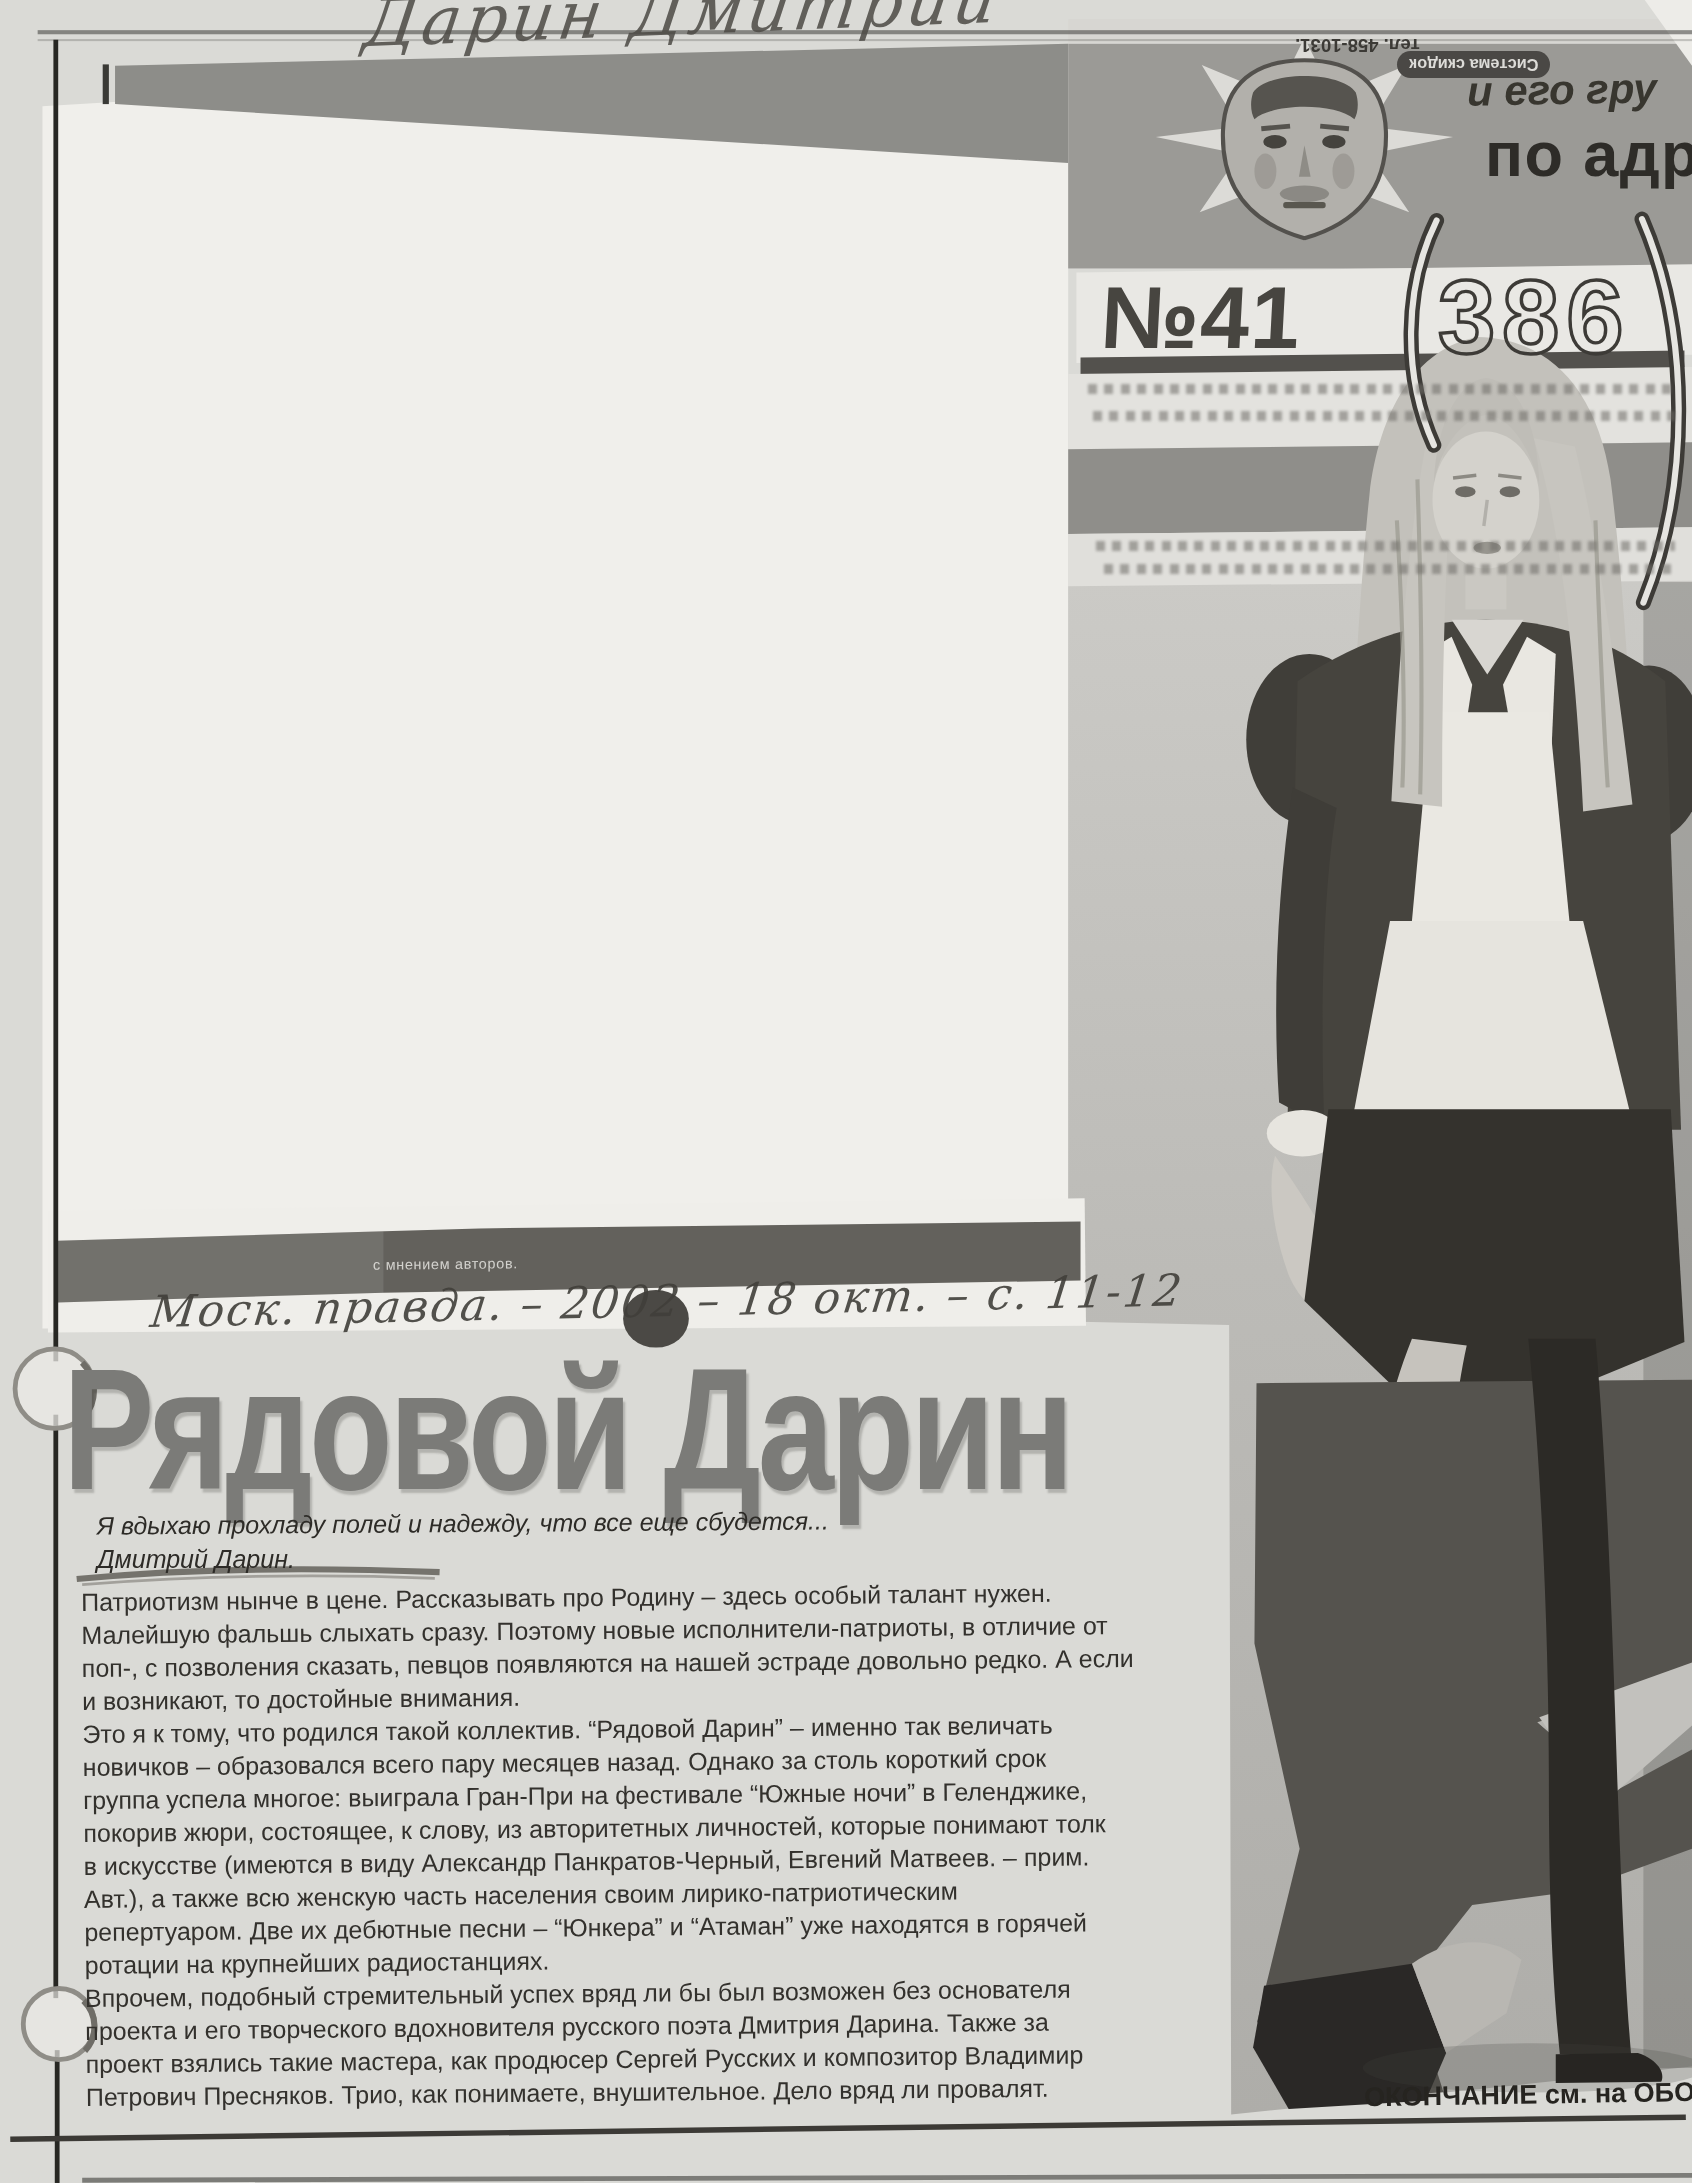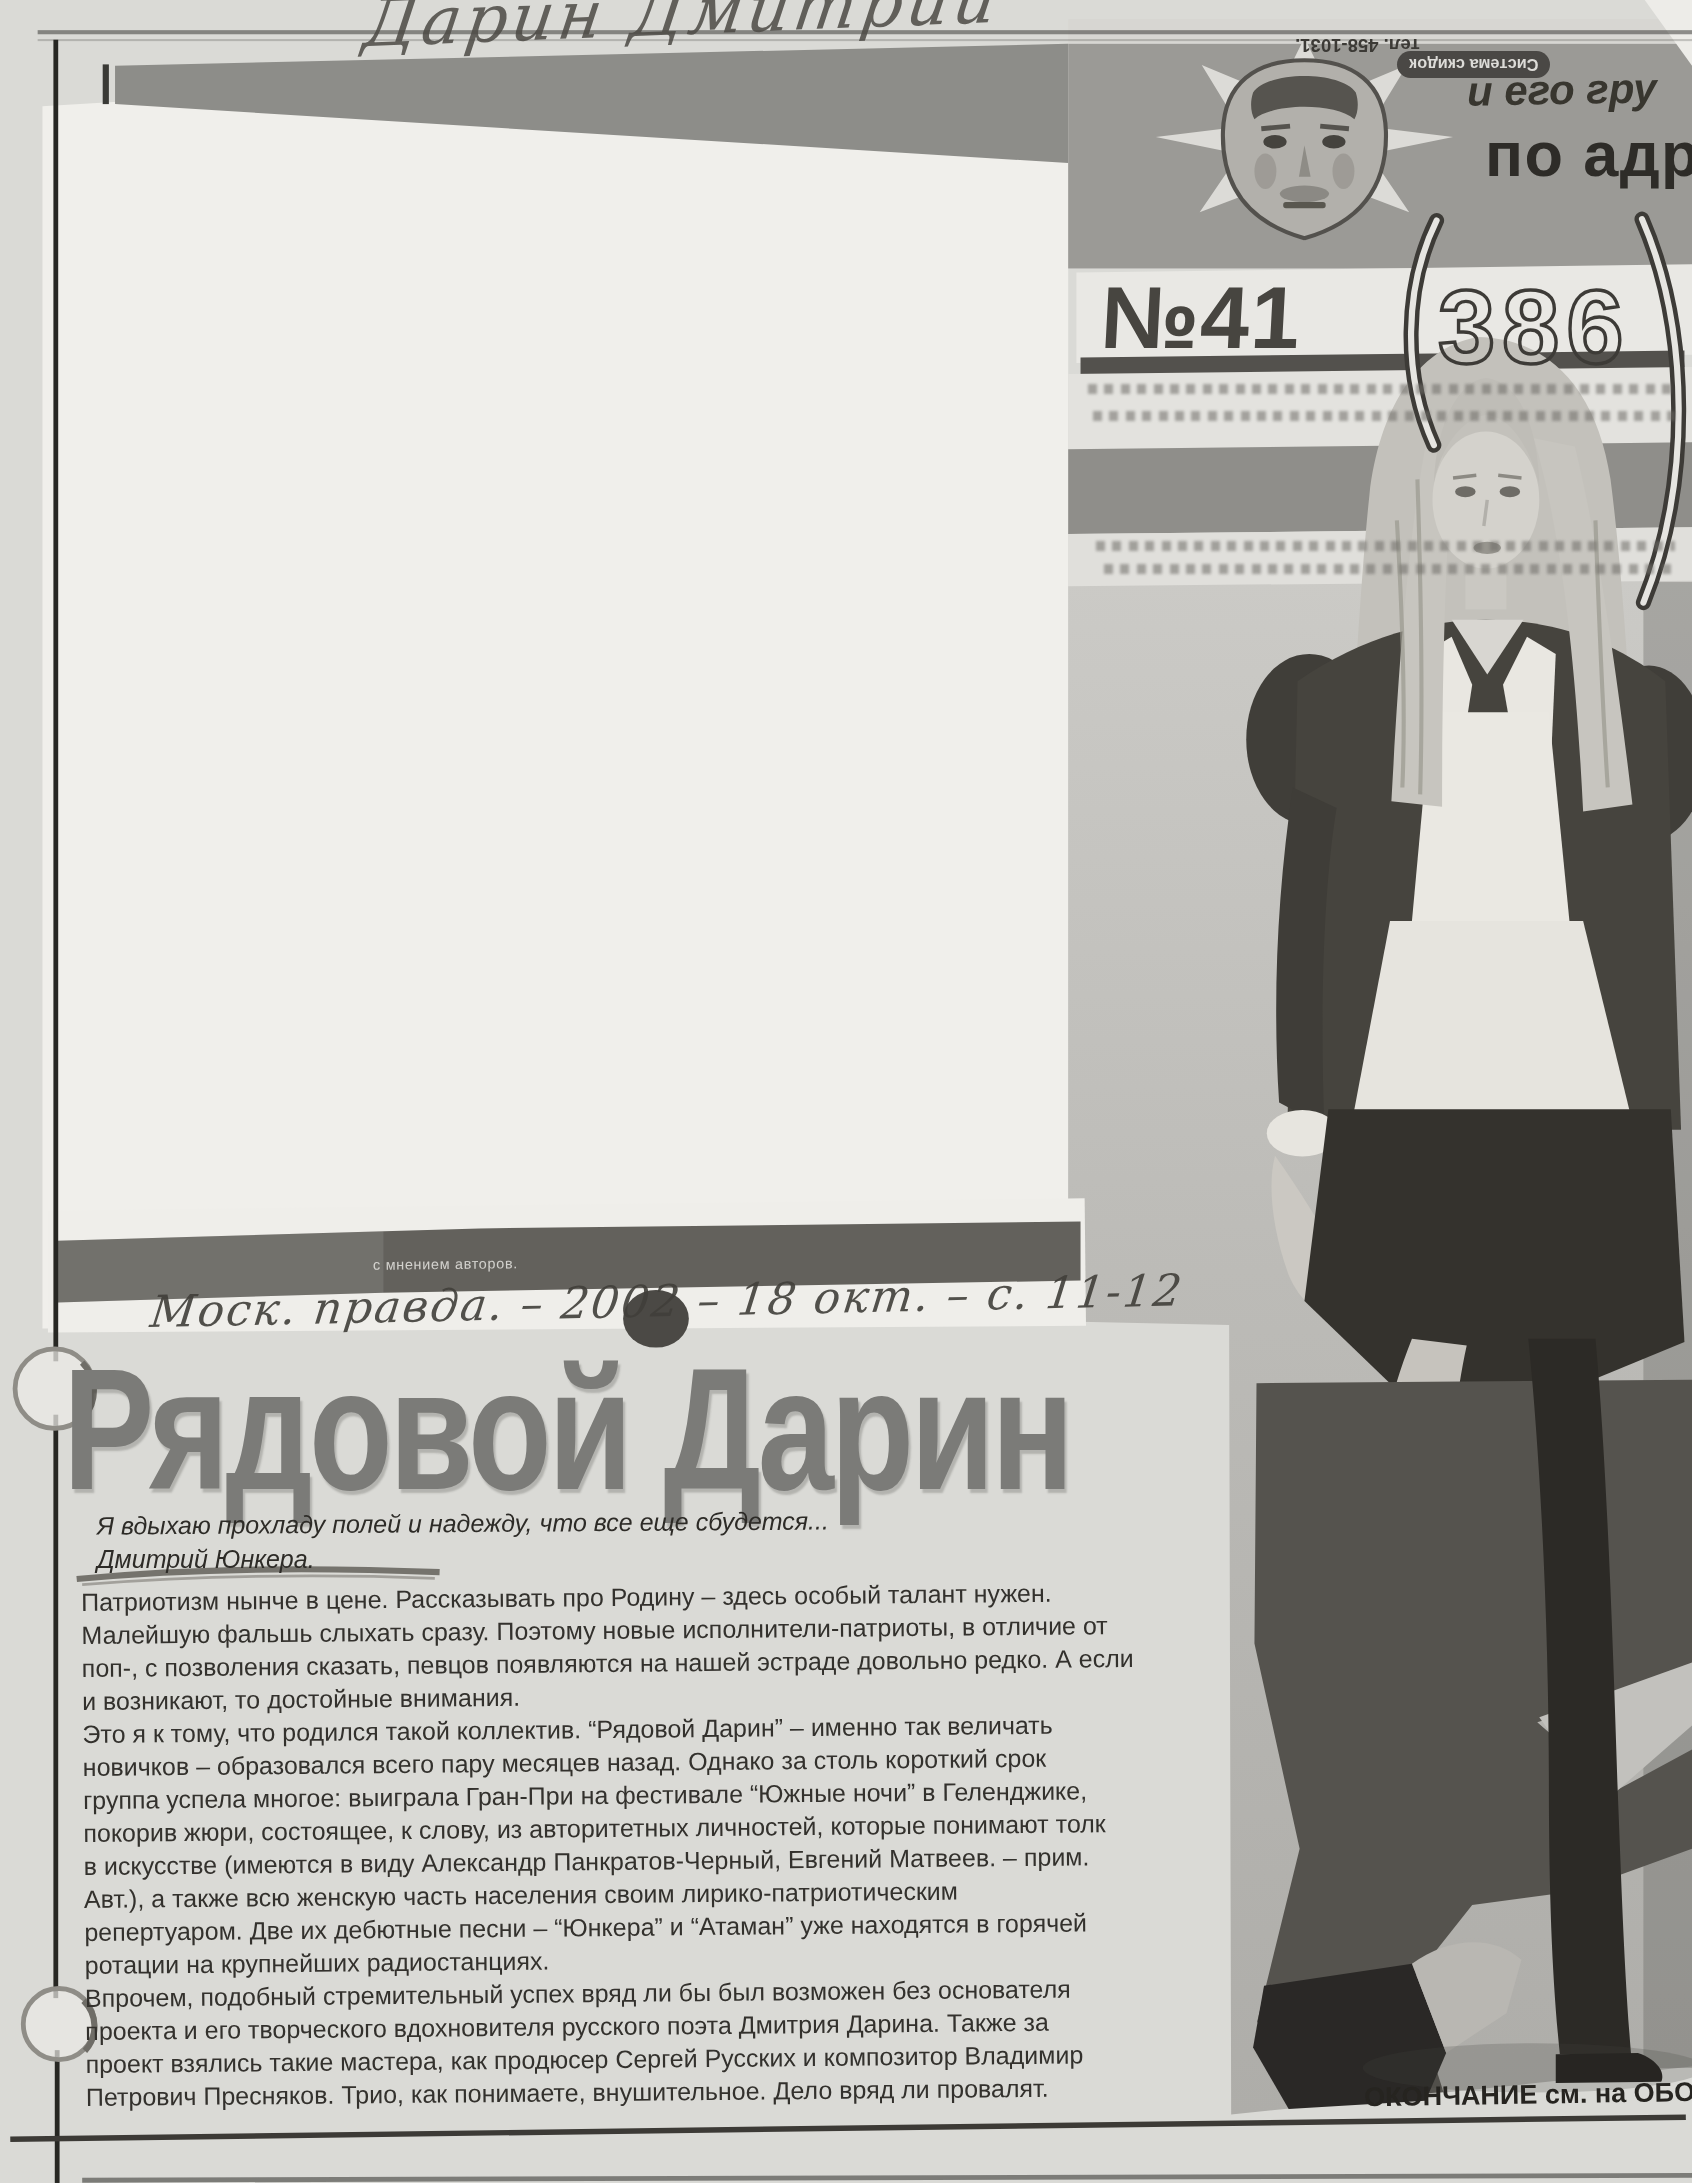--- a/index.html
+++ b/index.html
@@ -22,21 +22,21 @@
            color:#3c3a36;text-align:center;}
   .m-pill{left:1397px;top:51px;width:153px;height:27px;background:#4a4845;
           border-radius:13.7px;display:flex;align-items:center;justify-content:center;}
   .m-pill span{color:#dddcd8;font-size:16.4px;font-weight:bold;white-space:nowrap;}
   .m-frag1{left:1467px;top:66px;font-size:42px;font-weight:bold;font-style:italic;
            color:#38362f;white-space:nowrap;transform:rotate(-1deg);}
   .m-frag2{left:1485px;top:118px;font-size:63px;font-weight:bold;color:#2e2c28;
            white-space:nowrap;letter-spacing:1.4px;}
   .m-issue{left:1101px;top:267px;font-size:88px;font-weight:bold;color:#474540;
            transform:skewX(-3deg);letter-spacing:1.4px;}
-  .m-386{left:1438px;top:269px;font-size:103px;font-weight:bold;letter-spacing:6.8px;
+  .m-386{left:1438px;top:259px;font-size:103px;font-weight:bold;letter-spacing:6.8px;
          color:rgba(0,0,0,0);-webkit-text-stroke:3.4px #3d3b37;}
   .strip-note{left:373px;top:1256px;font-size:14.4px;color:#e6e5e1;opacity:.85;
               transform:rotate(-.6deg);letter-spacing:0.7px;}
 
   
   .noise{height:10.3px;filter:blur(1.7px);opacity:.55;
     background:repeating-linear-gradient(90deg,#6f6d68 0 9px,rgba(0,0,0,0) 9px 16.4px);}
 
   
   .headline{left:63px;top:1330px;font-size:163px;font-weight:bold;color:#7b7b78;
@@ -197,21 +197,21 @@
     <span class="rev">Система скидок</span>
   </div>
   <div class="abs m-frag1">и его гру</div>
   <div class="abs m-frag2">по адре</div>
   <div class="abs m-issue">№41</div>
   <div class="abs m-386">386</div>
   <div class="abs strip-note">с мнением авторов.</div>
 
   <div class="abs headline">Рядовой Дарин</div>
   <div class="abs epi">Я вдыхаю прохладу полей и надежду, что все еще сбудется...</div>
-  <div class="abs epi2">Дмитрий Юнкера.</div>
+  <div class="abs epi2">Дмитрий Дарин.</div>
   <div class="abs bodytxt">
       <div class="body-line">Патриотизм нынче в цене. Рассказывать про Родину – здесь особый талант нужен.</div>
       <div class="body-line">Малейшую фальшь слыхать сразу. Поэтому новые исполнители-патриоты, в отличие от</div>
       <div class="body-line">поп-, с позволения сказать, певцов появляются на нашей эстраде довольно редко. А если</div>
       <div class="body-line">и возникают, то достойные внимания.</div>
       <div class="body-line">Это я к тому, что родился такой коллектив. “Рядовой Дарин” – именно так величать</div>
       <div class="body-line">новичков – образовался всего пару месяцев назад. Однако за столь короткий срок</div>
       <div class="body-line">группа успела многое: выиграла Гран-При на фестивале “Южные ночи” в Геленджике,</div>
       <div class="body-line">покорив жюри, состоящее, к слову, из авторитетных личностей, которые понимают толк</div>
       <div class="body-line">в искусстве (имеются в виду Александр Панкратов-Черный, Евгений Матвеев. – прим.</div>

